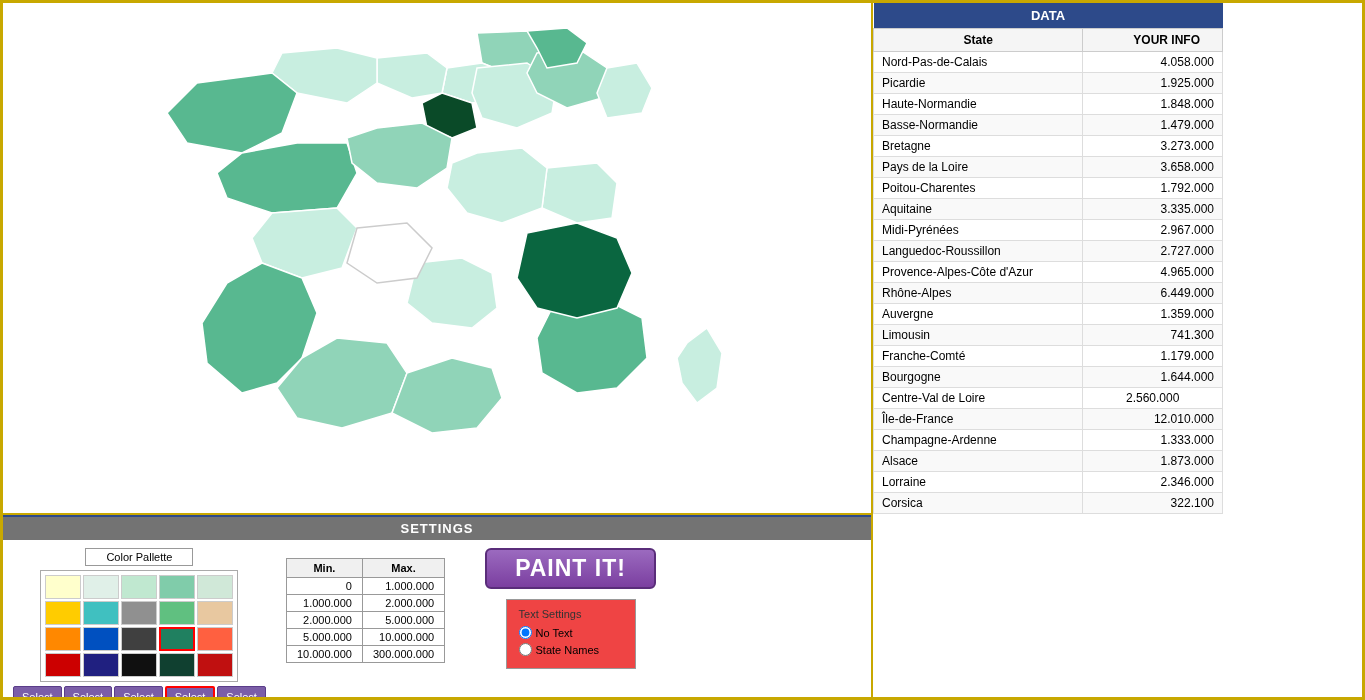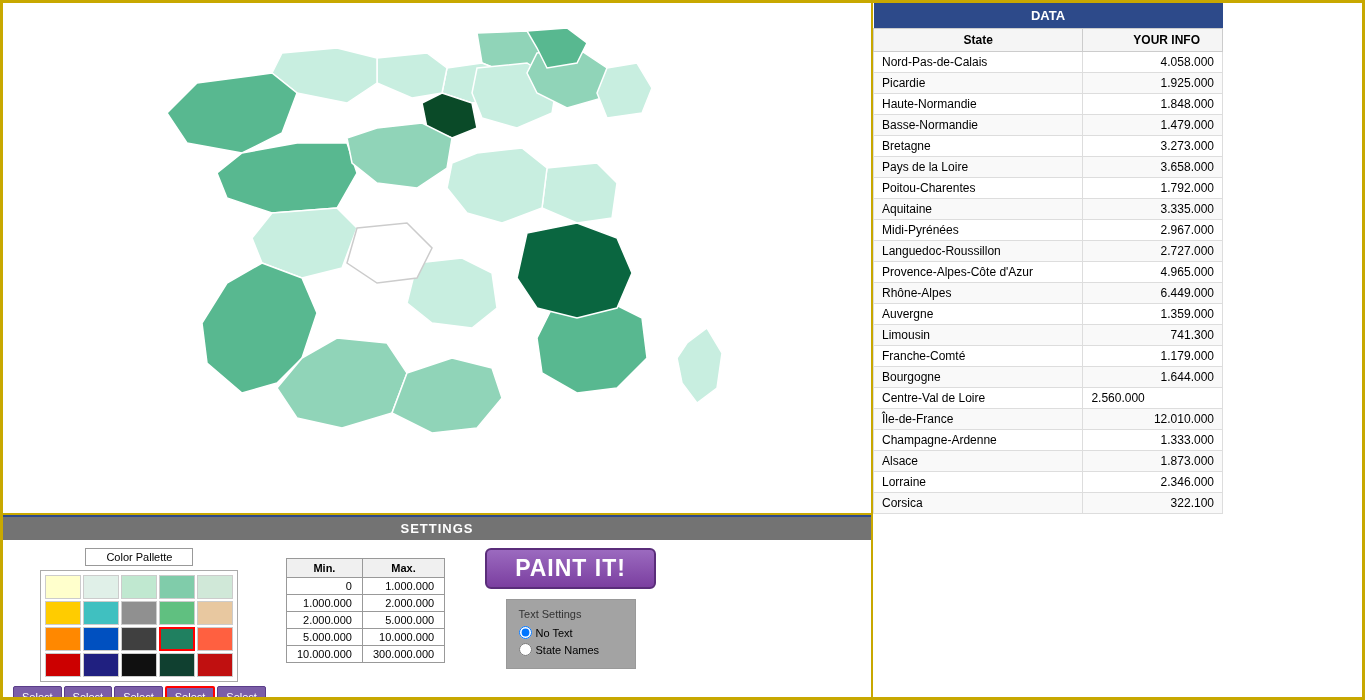--- a/index.html
+++ b/index.html
@@ -149,21 +149,21 @@
       font-size: 23px;
       font-weight: bold;
       cursor: pointer;
       letter-spacing: 1px;
     }
 
     .text-settings-box {
       border: 1px solid #999;
       padding: 8px 12px;
       font-size: 11px;
-      background: #a3a3a3;
+      background: #ef4444;
       min-width: 130px;
     }
 
     .text-settings-title {
       font-size: 11px;
       margin-bottom: 6px;
       color: #333;
     }
 
     .radio-option {
@@ -451,21 +451,21 @@
           <tr>
             <td>Franche-Comté</td>
             <td style="text-align: right;">1.179.000</td>
           </tr>
           <tr>
             <td>Bourgogne</td>
             <td style="text-align: right;">1.644.000</td>
           </tr>
           <tr>
             <td>Centre-Val de Loire</td>
-            <td style="text-align: left;">2.560.000</td>
+            <td style="text-align: center;">2.560.000</td>
           </tr>
           <tr>
             <td>Île-de-France</td>
             <td style="text-align: right;">12.010.000</td>
           </tr>
           <tr>
             <td>Champagne-Ardenne</td>
             <td style="text-align: right;">1.333.000</td>
           </tr>
           <tr>

